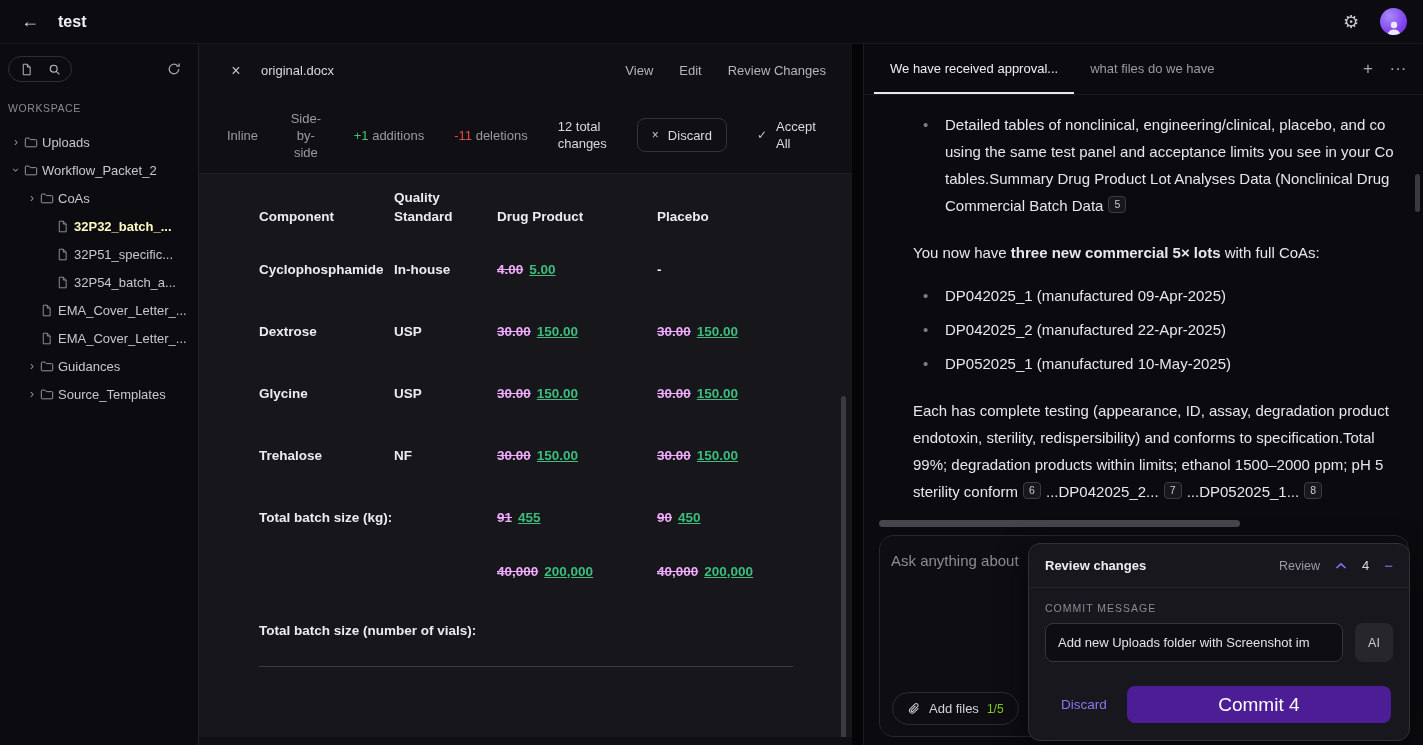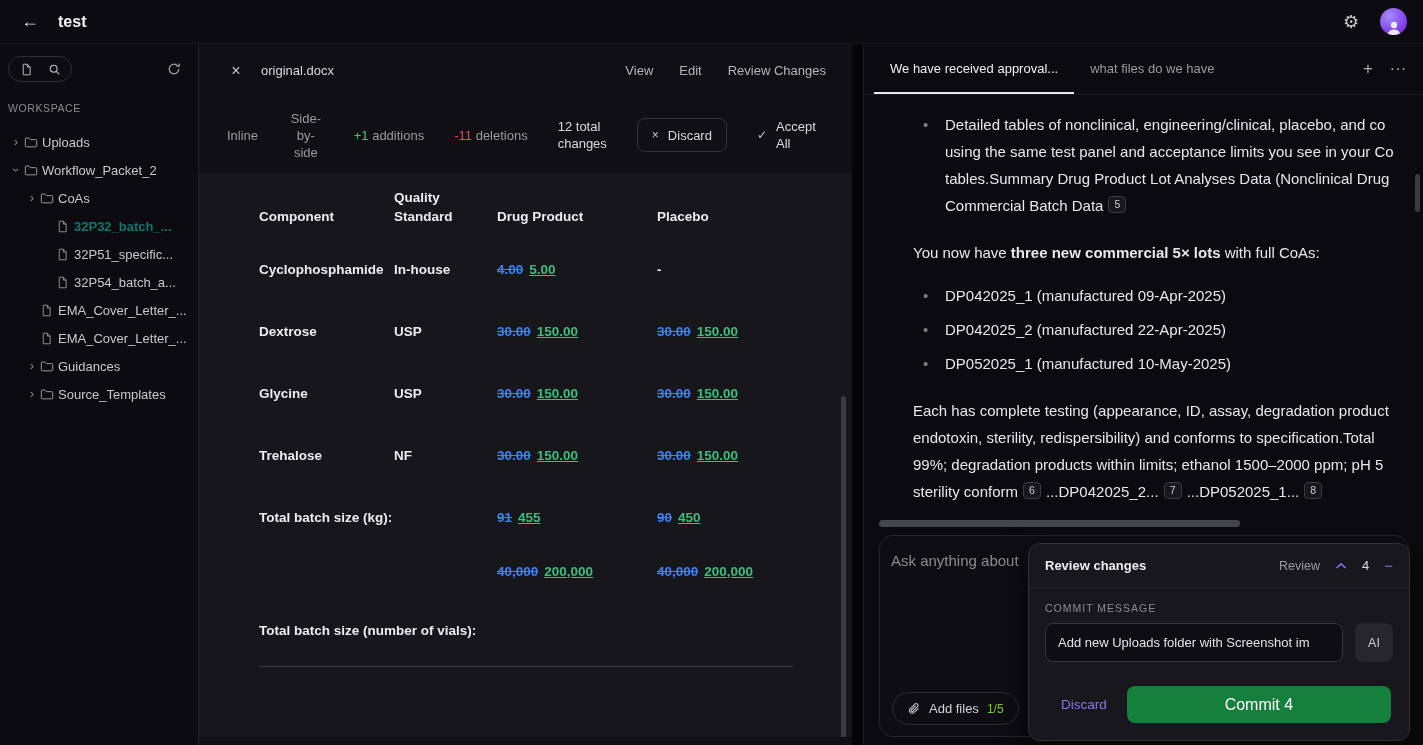--- a/index.html
+++ b/index.html
@@ -30,21 +30,21 @@
   .tree { flex:1; overflow:hidden; padding-top:4px; }
   .tree-item { height:28px; display:flex; align-items:center; color:#c7c7ce; cursor:pointer; font-size:13px; }
   .tree-item.d0 { padding-left:8px; }
   .tree-item.d1 { padding-left:24px; }
   .tree-item.d2 { padding-left:40px; }
   .chev { width:16px; flex:none; display:flex; align-items:center; justify-content:center; color:#8f8f98; font-size:12px; }
   .chev.down { transform:rotate(90deg); }
   .chev.empty { visibility:hidden; }
   .ticon { width:18px; flex:none; display:flex; align-items:center; color:#9a9aa3; }
   .tlabel { white-space:nowrap; overflow:hidden; }
-  .tree-item.active .tlabel { color:#0f766e; font-weight:700; }
+  .tree-item.active .tlabel { color:#fef9c3; font-weight:700; }
 
   
   .center { width:653px; flex:none; background:#0f0f14; display:flex; flex-direction:column; min-height:0; }
   .doc-header { height:53px; flex:none; display:flex; align-items:center; padding:0 26px; gap:14px; }
   .doc-close { width:22px; height:22px; display:flex; align-items:center; justify-content:center; color:#c2c2c9; font-size:16px; cursor:pointer; }
   .doc-filename { font-size:13px; color:#d8d8de; }
   .doc-header-spacer { flex:1; }
   .doc-menu { display:flex; gap:26px; }
   .doc-menu-item { font-size:13px; color:#b4b4bc; cursor:pointer; }
   .doc-toolbar { height:77px; flex:none; display:flex; align-items:center; padding:0 28px; gap:30px; border-bottom:1px solid #1c1c22; }
@@ -62,21 +62,21 @@
   .doc-content { flex:1; background:#16161b; position:relative; overflow:hidden; padding:2px 0 0 60px; }
   .dtable { margin-top:0; }
   .trow { display:grid; grid-template-columns:135px 103px 160px 140px; align-items:center; height:62px; }
   .trow.thead { height:62px; align-items:end; padding-bottom:12px; }
   .trow.tall { height:100px; }
   .trow.tall .cell-val { align-self:start; padding-top:16px; }
   .trow.tall .cell-comp { align-self:end; padding-bottom:8px; }
   .th, .cell-comp, .cell-std { font-weight:700; font-size:13.5px; color:#ececf0; line-height:19px; padding-right:12px; }
   .cell-comp { white-space:nowrap; overflow:visible; }
   .cell-val { font-weight:700; font-size:13.5px; white-space:nowrap; }
-  .old { color:#3b82f6; text-decoration:line-through; margin-right:6px; }
+  .old { color:#f0abfc; text-decoration:line-through; margin-right:6px; }
   .new { color:#3dbd7d; text-decoration:underline; }
   .plain { color:#ececf0; }
   .doc-hr { width:534px; border:0; border-top:1px solid #3a3a41; margin-top:18px; }
   .footnote { margin-top:24px; width:460px; font-size:14px; line-height:23px; color:#e4e4e8; font-weight:400; }
   .v-scroll-doc { position:absolute; right:6px; top:222px; width:5px; height:342px; border-radius:3px; background:#3a3a41; }
   .h-track-doc { position:absolute; left:0; right:0; bottom:0; height:8px; background:#0f0f14; }
 
   .gutter { width:11px; flex:none; background:#050507; }
 
   
@@ -116,21 +116,21 @@
   .chev-up { color:#8674e8; display:flex; align-items:center; cursor:pointer; }
   .commit-count { font-size:13px; color:#d9d9df; }
   .minimize { color:#8674e8; font-size:15px; cursor:pointer; }
   .commit-body { padding:14px 16px 10px 16px; }
   .commit-msg-label { font-size:10.5px; letter-spacing:1px; color:#8b8b94; margin-bottom:9px; }
   .commit-msg-row { display:flex; gap:12px; }
   .commit-msg-input { flex:1; min-width:0; height:39px; border:1px solid #35353e; border-radius:8px; background:#0d0d12; color:#e2e2e7; font-size:13px; display:flex; align-items:center; padding:0 12px; white-space:nowrap; overflow:hidden; cursor:text; }
   .ai-btn { width:38px; height:39px; border-radius:8px; background:#26262c; color:#c9c9d0; font-size:12.5px; display:flex; align-items:center; justify-content:center; cursor:pointer; }
   .commit-footer { display:flex; align-items:center; gap:20px; padding:14px 18px 17px 32px; }
   .discard-link { font-size:13.5px; color:#8b77ee; cursor:pointer; white-space:nowrap; }
-  .commit-btn { flex:1; height:37px; border-radius:8px; background:#15803d; color:#ffffff; font-size:16px; display:flex; align-items:center; justify-content:center; cursor:pointer; }
+  .commit-btn { flex:1; height:37px; border-radius:8px; background:#4c1d95; color:#ffffff; font-size:19px; display:flex; align-items:center; justify-content:center; cursor:pointer; }
 
   svg { flex:none; }
 </style>
 </head>
 <body>
 
 <div class="app">
 
   <div class="topbar">
     <div class="back-btn">

